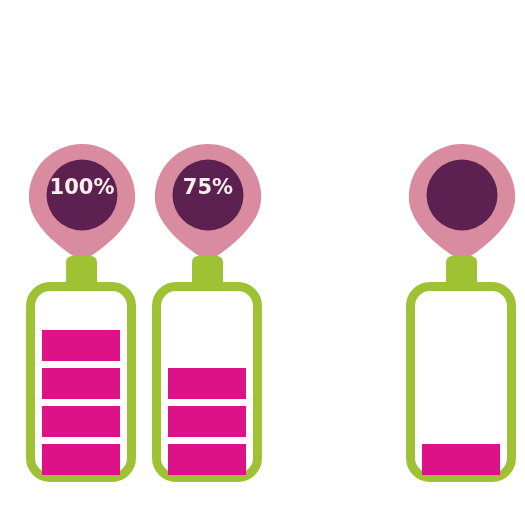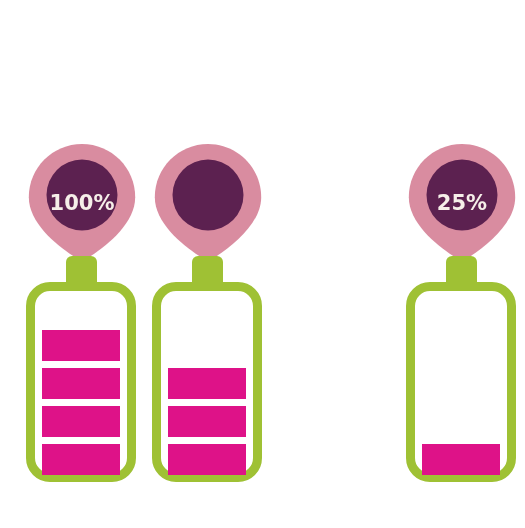--- a/index.html
+++ b/index.html
@@ -34,21 +34,21 @@
   }
   .pin svg {
     display: block;
     width: 112px;
     height: 118px;
     overflow: visible;
   }
   .pin-label {
     position: absolute;
     left: 0;
-    top: 158px;
+    top: 142px;
     width: 112px;
     height: 90px;
     display: flex;
     align-items: center;
     justify-content: center;
     font-size: 21px;
     font-weight: bold;
     color: #f6efe9;
     letter-spacing: 0px;
     pointer-events: none;
@@ -122,38 +122,38 @@
         </div>
       </div>
     </div>
     <div class="battery-group" style="left: 152px;">
       <div class="pin">
         <svg viewBox="0 0 112 118" xmlns="http://www.w3.org/2000/svg">
           <path d="M56 2 C26.6 2 2.8 25.8 2.8 55.2 C2.8 80.5 30 103 48.5 114.8 C53 117.6 59 117.6 63.5 114.8 C82 103 109.2 80.5 109.2 55.2 C109.2 25.8 85.4 2 56 2 Z" fill="#d98ca0"></path>
           <circle cx="56" cy="53" r="35.5" fill="#5c2150"></circle>
         </svg>
       </div>
+      <div class="pin-label">75%</div>
       <div class="battery">
         <div class="nub"></div>
         <div class="shell"></div>
         <div class="cells">
           <div class="cell"></div>
           <div class="cell"></div>
           <div class="cell"></div>
         </div>
       </div>
     </div>
     <div class="battery-group" style="left: 406px;">
       <div class="pin">
         <svg viewBox="0 0 112 118" xmlns="http://www.w3.org/2000/svg">
           <path d="M56 2 C26.6 2 2.8 25.8 2.8 55.2 C2.8 80.5 30 103 48.5 114.8 C53 117.6 59 117.6 63.5 114.8 C82 103 109.2 80.5 109.2 55.2 C109.2 25.8 85.4 2 56 2 Z" fill="#d98ca0"></path>
           <circle cx="56" cy="53" r="35.5" fill="#5c2150"></circle>
         </svg>
       </div>
-      <div class="pin-label">25%</div>
       <div class="battery">
         <div class="nub"></div>
         <div class="shell"></div>
         <div class="cells">
           <div class="cell"></div>
         </div>
       </div>
     </div>
   </div>
 

